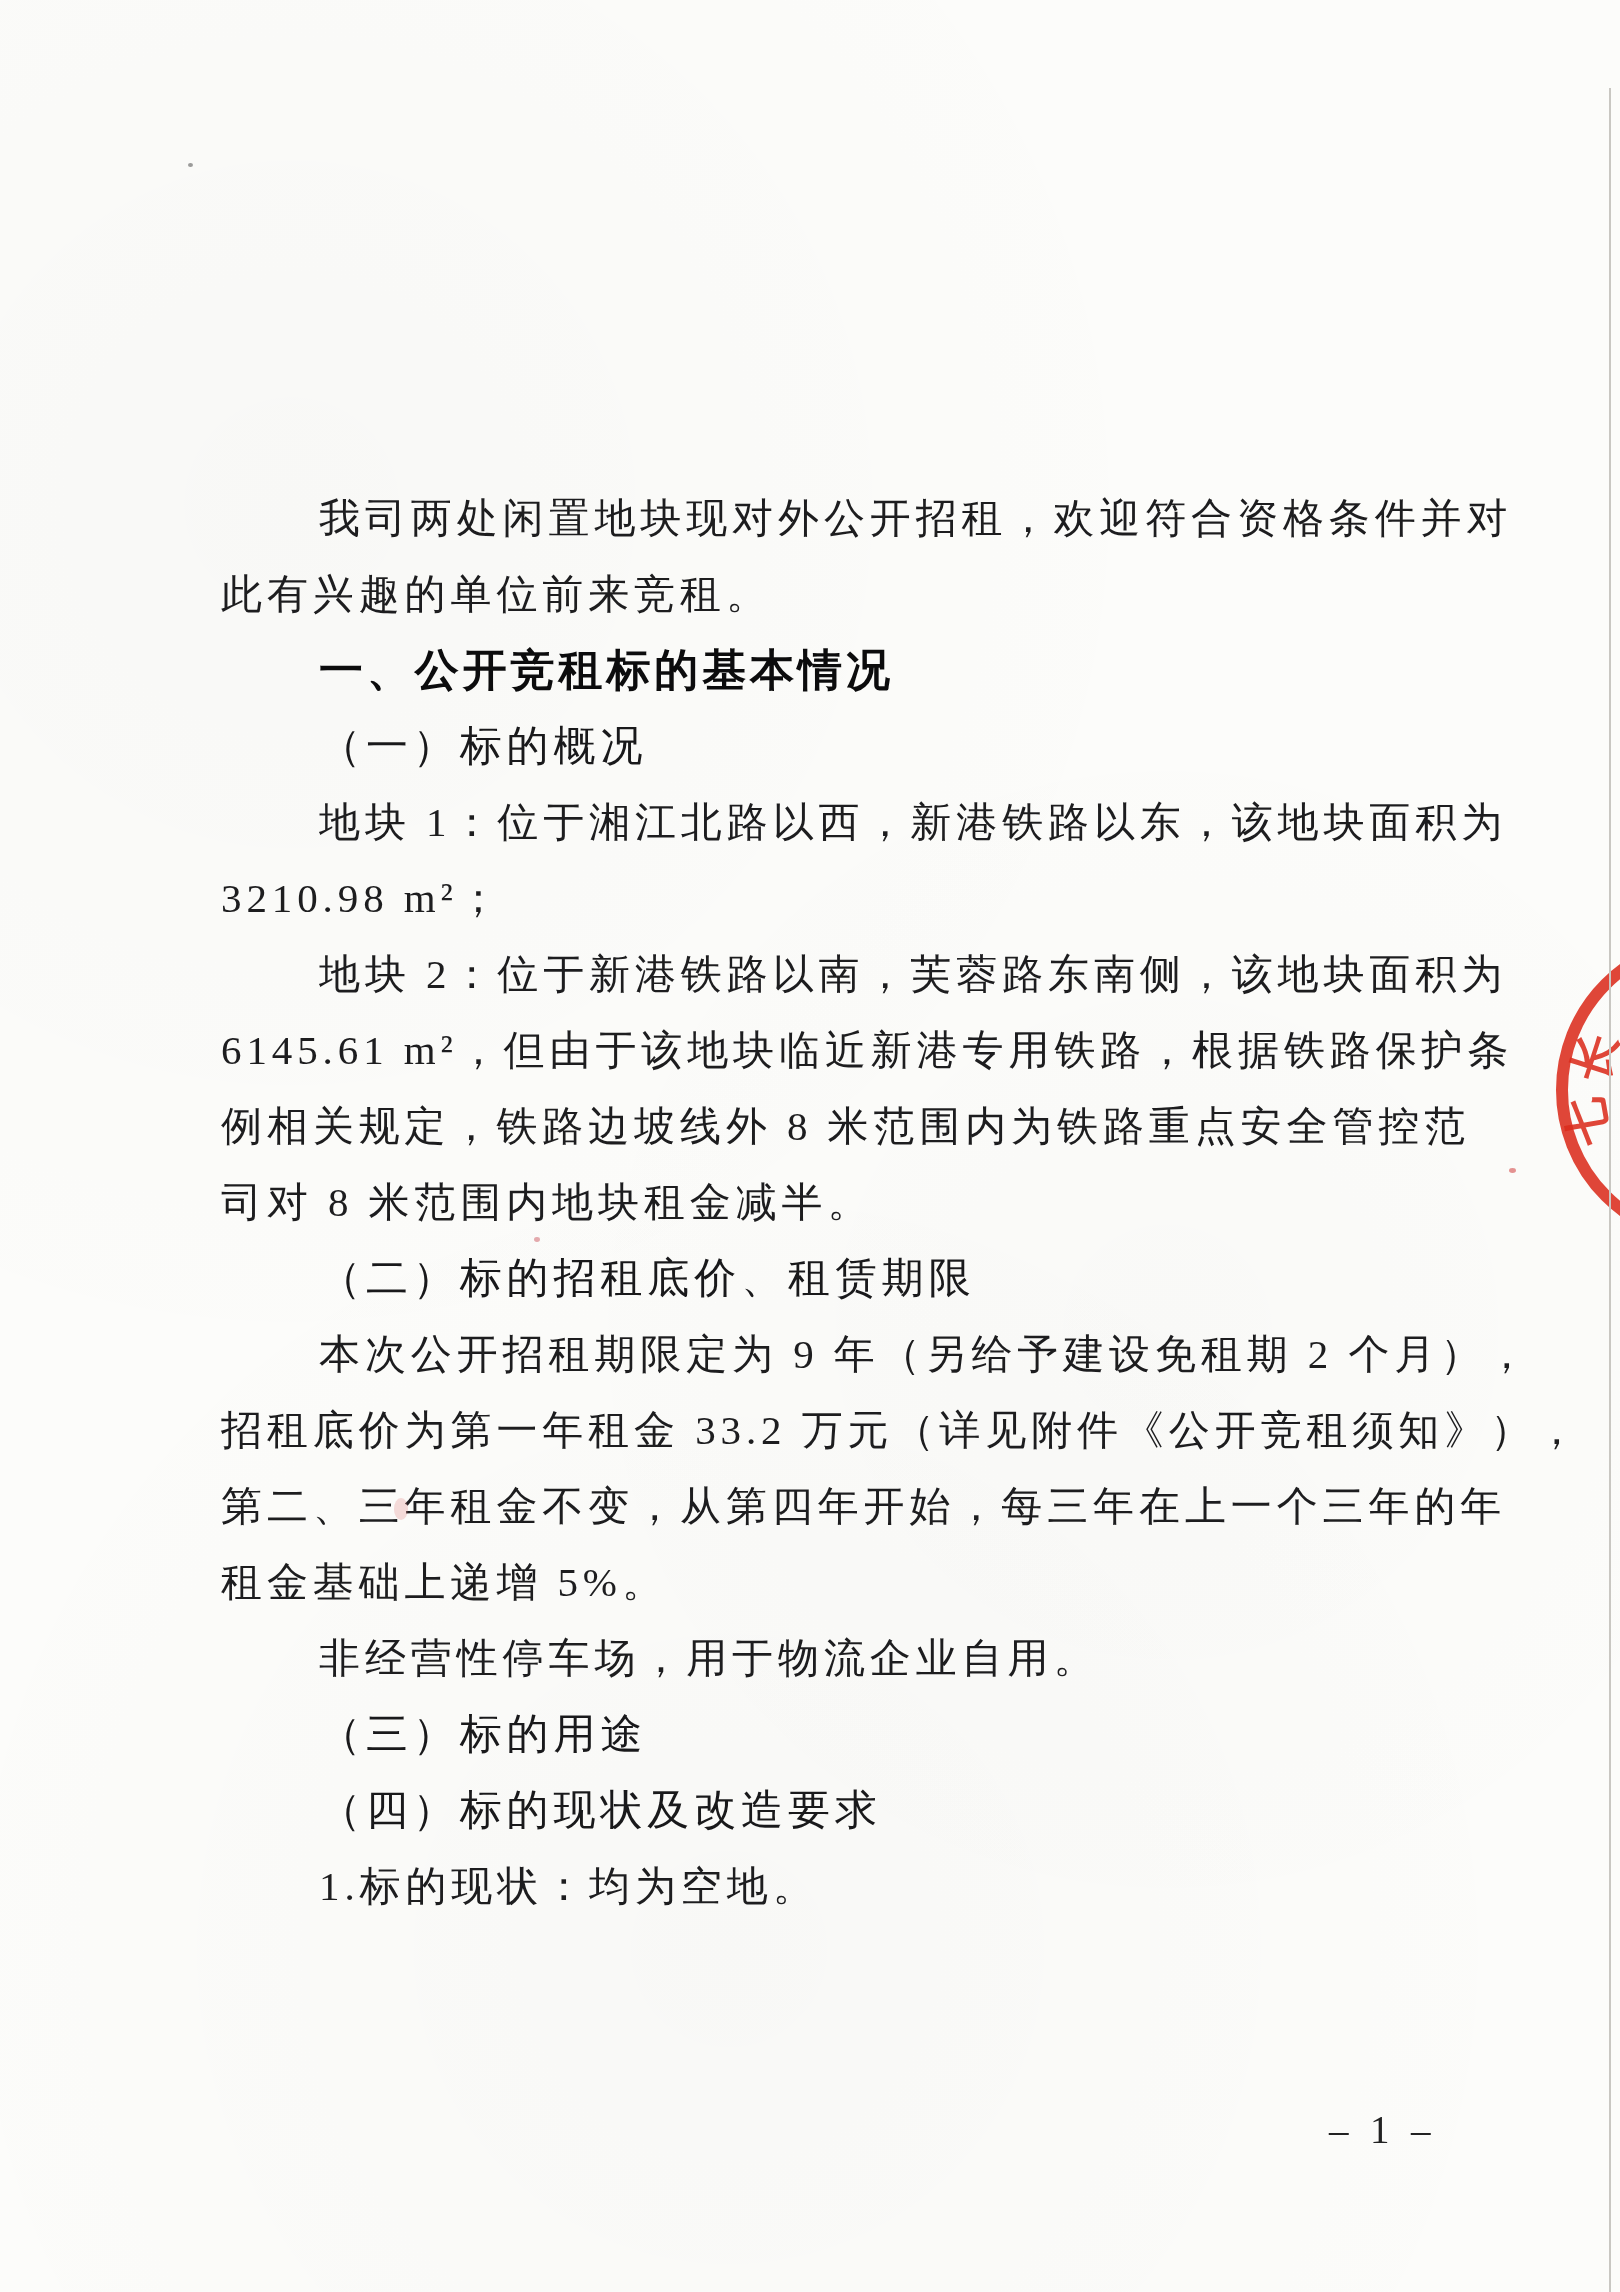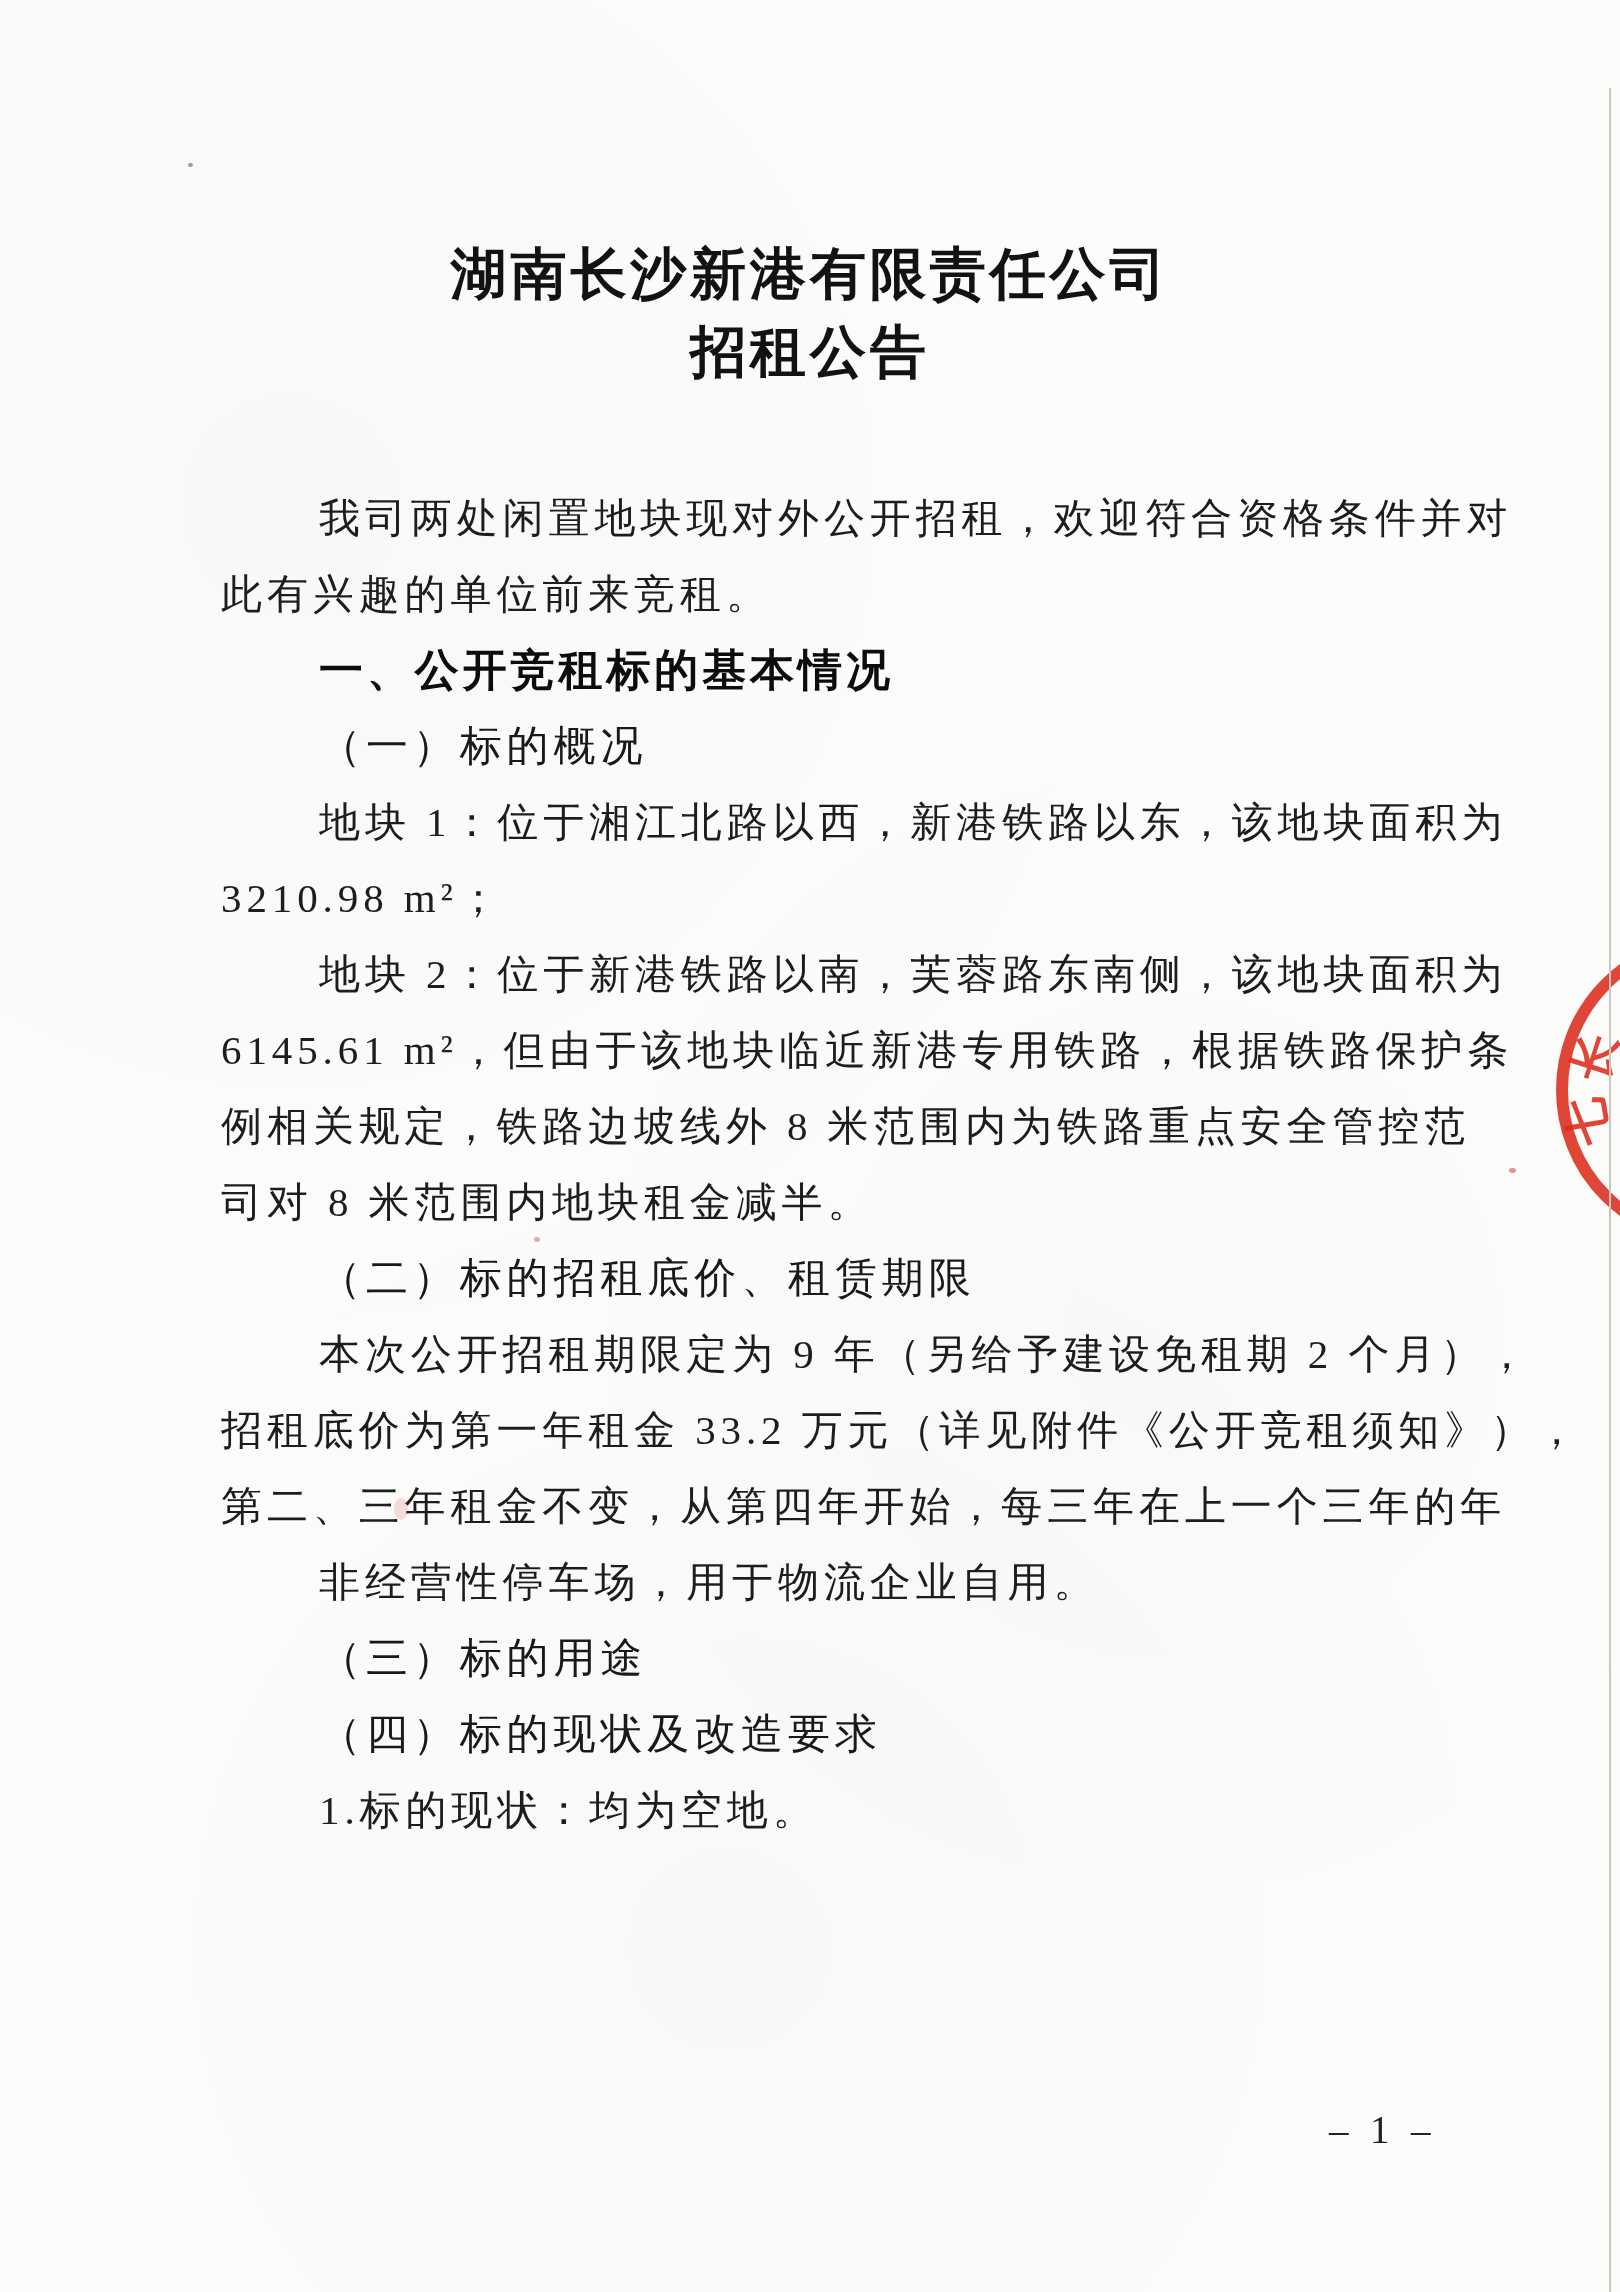--- a/index.html
+++ b/index.html
@@ -91,40 +91,37 @@
   .speck.red1 { left: 1509px; top: 1168px; width: 6.9px; height: 4.9px; background: rgba(210,60,60,0.55); }
   .speck.red2 { left: 534px; top: 1237px; width: 5.9px; height: 4.9px; background: rgba(200,70,80,0.45); }
   .speck.pink1 { left: 394px; top: 1498px; width: 13.7px; height: 21.6px; background: rgba(225,120,120,0.25); }
   .speck.gray1 { left: 188px; top: 163px; width: 4.9px; height: 3.9px; background: rgba(60,60,60,0.5); }
 </style>
 </head>
 <body>
 
 <div class="page">
 
-  <div class="title-block">
-    <div>湖南长沙新港有限责任公司</div>
-    <div>招租公告</div>
-  </div>
 
   <div class="doc-body" id="doc-lines">
       <div class="line para indent">我司两处闲置地块现对外公开招租，欢迎符合资格条件并对</div>
       <div class="line para">此有兴趣的单位前来竞租。</div>
       <div class="line h1 indent">一、公开竞租标的基本情况</div>
       <div class="line h2 indent">（一）标的概况</div>
       <div class="line para indent">地块 1：位于湘江北路以西，新港铁路以东，该地块面积为</div>
       <div class="line para">3210.98 m²；</div>
       <div class="line para indent">地块 2：位于新港铁路以南，芙蓉路东南侧，该地块面积为</div>
       <div class="line para">6145.61 m²，但由于该地块临近新港专用铁路，根据铁路保护条</div>
       <div class="line para">例相关规定，铁路边坡线外 8 米范围内为铁路重点安全管控范</div>
       <div class="line para">司对 8 米范围内地块租金减半。</div>
       <div class="line h2 indent">（二）标的招租底价、租赁期限</div>
       <div class="line para indent">本次公开招租期限定为 9 年（另给予建设免租期 2 个月），</div>
       <div class="line para">招租底价为第一年租金 33.2 万元（详见附件《公开竞租须知》），</div>
       <div class="line para">第二、三年租金不变，从第四年开始，每三年在上一个三年的年</div>
+      <div class="line para">租金基础上递增 5%。</div>
       <div class="line para indent">非经营性停车场，用于物流企业自用。</div>
       <div class="line h2 indent">（三）标的用途</div>
       <div class="line h2 indent">（四）标的现状及改造要求</div>
       <div class="line para indent">1.标的现状：均为空地。</div>
     </div>
 
   <div class="stamp-circle"></div>
   <span class="stamp-glyph g1">长</span>
   <span class="stamp-glyph g2">七</span>
 

